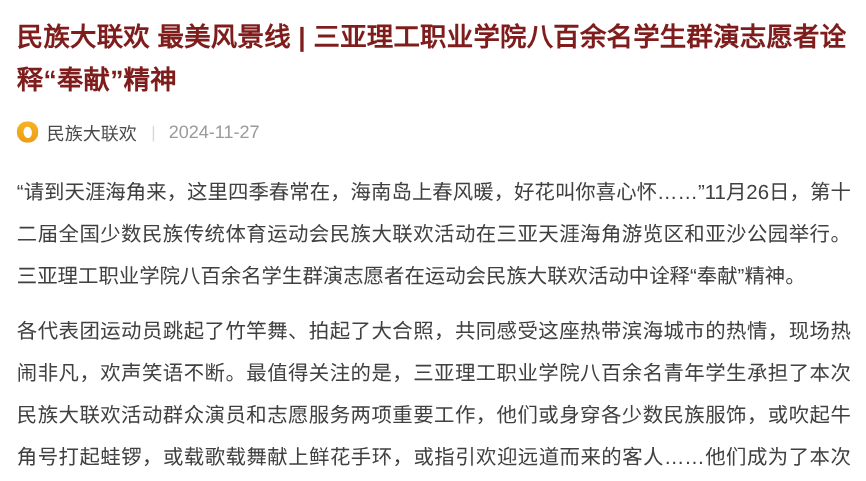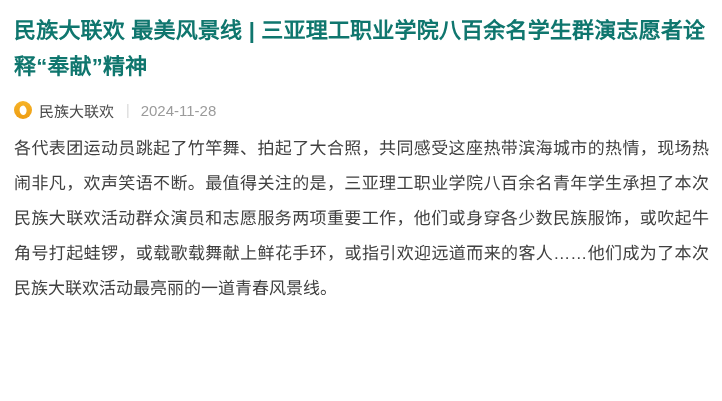--- a/index.html
+++ b/index.html
@@ -13,21 +13,21 @@
   .article {
     width: 722px;
     height: 401px;
     padding: 13px 13px 0 14px;
     background: #ffffff;
   }
   .article-title {
     font-size: 22px;
     font-weight: 700;
     line-height: 36px;
-    color: #0f766e;
+    color: #7f1d1d;
     letter-spacing: 0.2px;
   }
   .article-meta {
     margin-top: 15px;
     display: flex;
     align-items: center;
     height: 20px;
   }
   .source-logo {
     width: 18px;
@@ -76,20 +76,21 @@
             <stop offset="0" stop-color="#F6B327"></stop>
             <stop offset="1" stop-color="#EE9D13"></stop>
           </linearGradient>
         </defs>
         <circle cx="9" cy="9" r="9" fill="url(#lg)"></circle>
         <ellipse cx="9.1" cy="9.3" rx="3.5" ry="4.7" fill="#ffffff" transform="rotate(-7 9.1 9.3)"></ellipse>
       </svg>
     </span>
     <span class="source-name">民族大联欢</span>
     <span class="meta-separator">|</span>
-    <span class="publish-date">2024-11-28</span>
+    <span class="publish-date">2024-11-27</span>
   </div>
 
   <div class="article-body">
+    <p class="para-1">“请到天涯海角来，这里四季春常在，海南岛上春风暖，好花叫你喜心怀……”11月26日，第十二届全国少数民族传统体育运动会民族大联欢活动在三亚天涯海角游览区和亚沙公园举行。三亚理工职业学院八百余名学生群演志愿者在运动会民族大联欢活动中诠释“奉献”精神。</p>
     <p class="para-2">各代表团运动员跳起了竹竿舞、拍起了大合照，共同感受这座热带滨海城市的热情，现场热闹非凡，欢声笑语不断。最值得关注的是，三亚理工职业学院八百余名青年学生承担了本次民族大联欢活动群众演员和志愿服务两项重要工作，他们或身穿各少数民族服饰，或吹起牛角号打起蛙锣，或载歌载舞献上鲜花手环，或指引欢迎远道而来的客人……他们成为了本次民族大联欢活动最亮丽的一道青春风景线。</p>
   </div>
 
 </div>
 
 </body></html>

